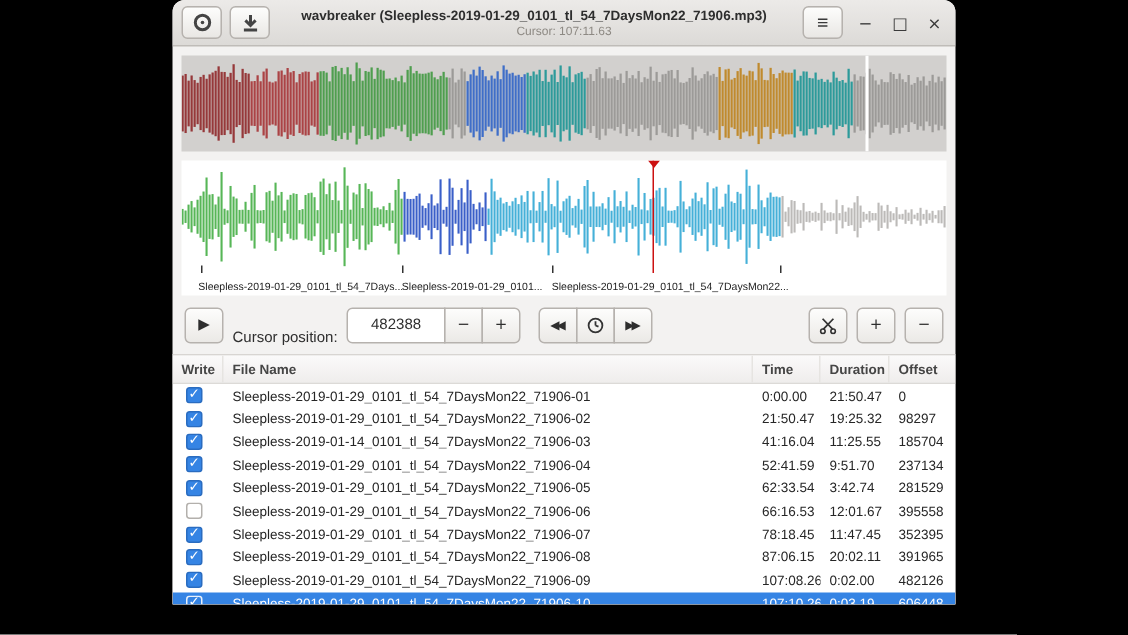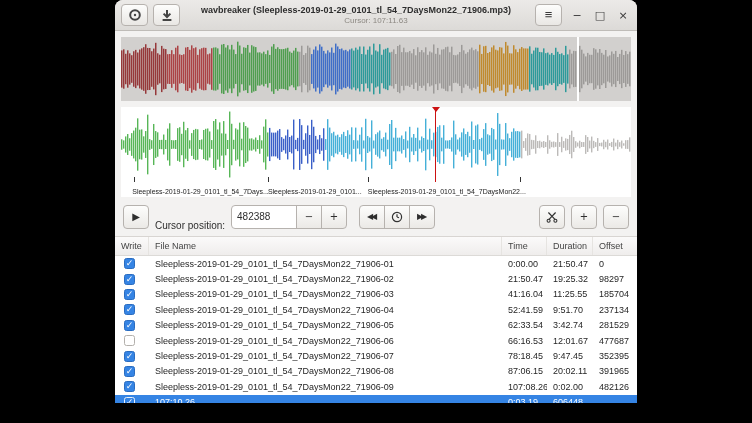--- a/index.html
+++ b/index.html
@@ -61,41 +61,41 @@
   .toolbar{
     flex:0 0 24px;display:flex;align-items:center;gap:6px;padding:5px 8px;
   }
   .tb-btn{
     min-width:26px;height:24px;border:1px solid #b6b2ae;border-radius:4px;
     background:linear-gradient(#fdfdfc,#ebe9e6);color:#2e2e2e;font-size:10px;
     display:flex;align-items:center;justify-content:center;padding:0 4px;cursor:default;
     font-family:"DejaVu Sans",sans-serif;
   }
   .linked{display:flex;}
-  .linked > *{border-radius:0;margin-left:-1px;}
+  .linked > *{border-radius:0;margin-left:-1px;text-align:center;}
   .linked > *:first-child{border-radius:4px 0 0 4px;margin-left:0;}
   .linked > *:last-child{border-radius:0 4px 4px 0;}
   .spin-entry{
     width:54px;height:22px;border:1px solid #b6b2ae;border-radius:4px 0 0 4px;
     background:#fff;font-size:10px;color:#2e2e2e;padding:0 5px;outline:none;
     font-family:"Liberation Sans",sans-serif;
   }
   .tb-label{font-size:10px;color:#2e2e2e;margin-top:18px;}
   .dbl-arrow{font-size:8px;letter-spacing:-2px;padding-right:2px;}
   .tb-spacer{margin-left:auto;}
   
   .tracklist{
     flex:1;background:#fff;border-top:1px solid #d8d5d2;display:flex;flex-direction:column;overflow:hidden;
   }
   .tl-header{
     flex:0 0 18px;display:grid;grid-template-columns:34px 1fr 45px 46px 44px;
     background:linear-gradient(#fbfafa,#efedec);border-bottom:1px solid #dcdad7;
   }
   .tl-hcell{
-    font-size:9px;font-weight:normal;color:#454545;display:flex;align-items:center;
+    font-size:9px;font-weight:bold;color:#454545;display:flex;align-items:center;
     padding-left:6px;border-right:1px solid #e6e4e1;overflow:hidden;white-space:nowrap;
   }
   .tl-hcell:last-child{border-right:none;}
   .tl-body{flex:1;overflow:hidden;}
   .tl-row{
     height:15.4px;display:grid;grid-template-columns:34px 1fr 45px 46px 44px;
     align-items:center;color:#262626;font-size:9px;
   }
   .tl-row.selected{background:#3584e4;color:#fff;}
   .tl-cell{overflow:hidden;white-space:nowrap;padding-left:6px;}
@@ -752,21 +752,21 @@
           <div class="tl-cell">21:50.47</div>
           <div class="tl-cell">19:25.32</div>
           <div class="tl-cell">98297</div>
         </div>
         <div class="tl-row">
           <div class="tl-cell cbcell">
             <span class="cb checked">
               <span class="mark">✓</span>
             </span>
           </div>
-          <div class="tl-cell">Sleepless-2019-01-29_0101_tl_54_7DaysMon22_71906-03</div>
+          <div class="tl-cell">Sleepless-2019-01-14_0101_tl_54_7DaysMon22_71906-03</div>
           <div class="tl-cell">41:16.04</div>
           <div class="tl-cell">11:25.55</div>
           <div class="tl-cell">185704</div>
         </div>
         <div class="tl-row">
           <div class="tl-cell cbcell">
             <span class="cb checked">
               <span class="mark">✓</span>
             </span>
           </div>
@@ -786,31 +786,31 @@
           <div class="tl-cell">3:42.74</div>
           <div class="tl-cell">281529</div>
         </div>
         <div class="tl-row">
           <div class="tl-cell cbcell">
             <span class="cb unchecked"></span>
           </div>
           <div class="tl-cell">Sleepless-2019-01-29_0101_tl_54_7DaysMon22_71906-06</div>
           <div class="tl-cell">66:16.53</div>
           <div class="tl-cell">12:01.67</div>
-          <div class="tl-cell">477687</div>
+          <div class="tl-cell">395558</div>
         </div>
         <div class="tl-row">
           <div class="tl-cell cbcell">
             <span class="cb checked">
               <span class="mark">✓</span>
             </span>
           </div>
           <div class="tl-cell">Sleepless-2019-01-29_0101_tl_54_7DaysMon22_71906-07</div>
           <div class="tl-cell">78:18.45</div>
-          <div class="tl-cell">9:47.45</div>
+          <div class="tl-cell">11:47.45</div>
           <div class="tl-cell">352395</div>
         </div>
         <div class="tl-row">
           <div class="tl-cell cbcell">
             <span class="cb checked">
               <span class="mark">✓</span>
             </span>
           </div>
           <div class="tl-cell">Sleepless-2019-01-29_0101_tl_54_7DaysMon22_71906-08</div>
           <div class="tl-cell">87:06.15</div>
@@ -827,20 +827,21 @@
           <div class="tl-cell">107:08.26</div>
           <div class="tl-cell">0:02.00</div>
           <div class="tl-cell">482126</div>
         </div>
         <div class="tl-row selected">
           <div class="tl-cell cbcell">
             <span class="cb checked">
               <span class="mark">✓</span>
             </span>
           </div>
+          <div class="tl-cell">Sleepless-2019-01-29_0101_tl_54_7DaysMon22_71906-10</div>
           <div class="tl-cell">107:10.26</div>
           <div class="tl-cell">0:03.19</div>
           <div class="tl-cell">606448</div>
         </div>
       </div>
   </div>
 
 </div>
 
 </body></html>

